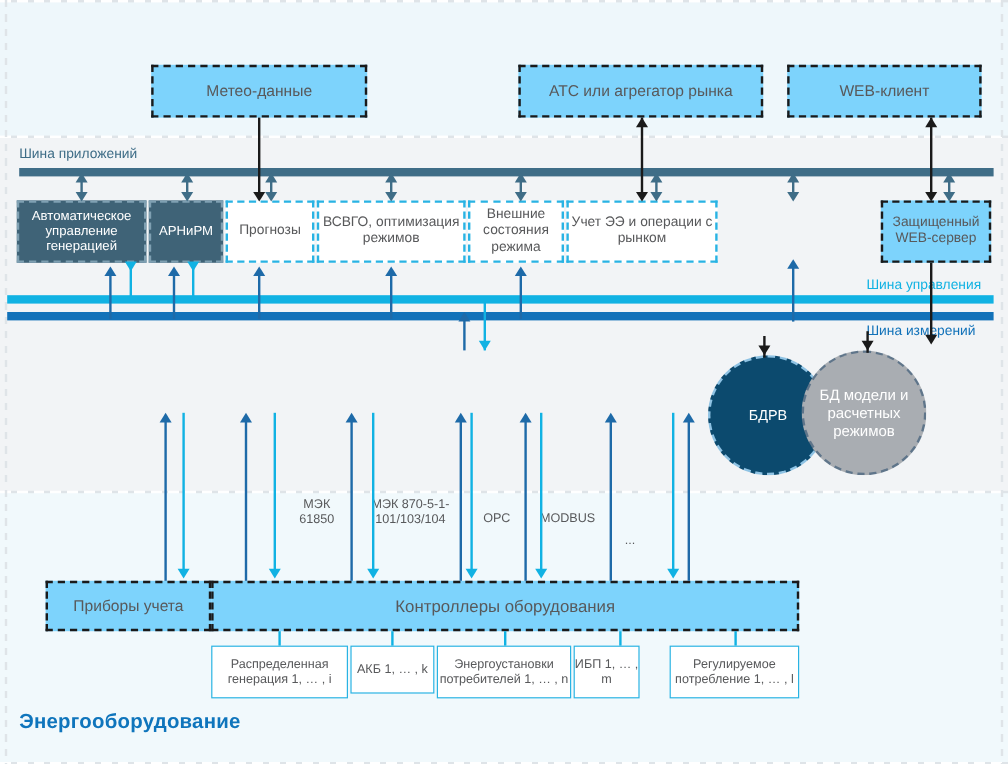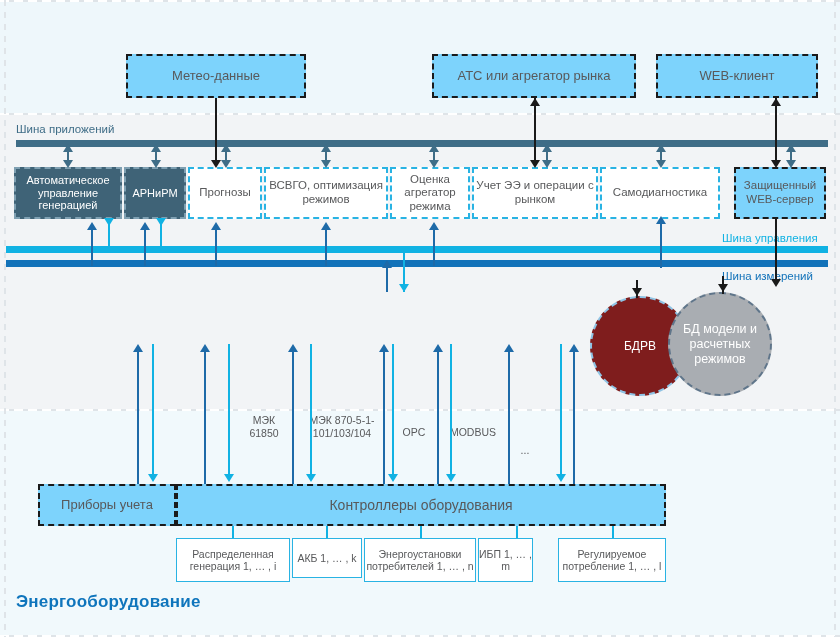--- a/index.html
+++ b/index.html
@@ -35,21 +35,21 @@
   .bus-ctrl{background:#11b2e3;height:7px;}
   .bus-meas{background:#1272b9;height:7px;}
   .bus-label{position:absolute;font-size:11.5px;}
   .lbl-app{color:#3f6d87;}
   .lbl-ctrl{color:#11b2e3;}
   .lbl-meas{color:#1272b9;}
 
   
   .circ{position:absolute;border-radius:50%;display:flex;align-items:center;
         justify-content:center;text-align:center;line-height:1.2;}
-  .circ-bdrv{background:#7f1d1d;border:2px dashed #8fc3e4;color:#ffffff;font-size:12px;}
+  .circ-bdrv{background:#0c4a6e;border:2px dashed #8fc3e4;color:#ffffff;font-size:12px;}
   .circ-bd{background:#a9adb2;border:2px dashed #5f758a;color:#ffffff;font-size:12.5px;}
 
   
   .vline{position:absolute;width:2px;}
   .c-black{background:#1a1a1a;}
   .c-dark{background:#1e6aa8;}
   .c-cyan{background:#11b2e3;}
   .c-slate{background:#3f6d87;}
 
   .ar{position:absolute;width:0;height:0;}
@@ -85,23 +85,22 @@
   <div class="box box-dashblack" style="left:432px;top:54px;width:204px;height:44px">ATC или агрегатор рынка</div>
   <div class="box box-dashblack" style="left:656px;top:54px;width:162px;height:44px">WEB-клиент</div>
 
   <div class="bus-label lbl-app" style="left:16px;top:123px">Шина приложений</div>
   <div class="bus bus-app" style="left:16px;top:140px;width:812px"></div>
 
   <div class="box box-dark" style="left:14px;top:167px;width:108px;height:52px">Автоматическое управление генерацией</div>
   <div class="box box-dark" style="left:124px;top:167px;width:62px;height:52px">АРНиРМ</div>
   <div class="box box-dashcyan" style="left:188px;top:167px;width:74px;height:52px">Прогнозы</div>
   <div class="box box-dashcyan" style="left:264px;top:167px;width:124px;height:52px">ВСВГО, оптимизация режимов</div>
-  <div class="box box-dashcyan" style="left:390px;top:167px;width:80px;height:52px">Оценка агрегатор режима</div>
+  <div class="box box-dashcyan" style="left:390px;top:167px;width:80px;height:52px">Внешние состояния режима</div>
   <div class="box box-dashcyan" style="left:472px;top:167px;width:126px;height:52px">Учет ЭЭ и операции с рынком</div>
-  <div class="box box-dashcyan" style="left:600px;top:167px;width:120px;height:52px">Самодиагностика</div>
   <div class="box box-dashblack" style="left:734px;top:167px;width:92px;height:52px;font-size:11.5px">Защищенный WEB-сервер</div>
 
   <div class="bus-label lbl-ctrl" style="left:722px;top:232px">Шина управления</div>
   <div class="bus bus-ctrl" style="left:6px;top:246px;width:822px"></div>
   <div class="bus bus-meas" style="left:6px;top:260px;width:822px"></div>
   <div class="bus-label lbl-meas" style="left:722px;top:270px">Шина измерений</div>
 
 
   <div class="circ circ-bdrv" style="left:590px;top:296px;width:96px;height:96px">БДРВ</div>
   <div class="circ circ-bd" style="left:668px;top:292px;width:104px;height:104px;padding:0 6px;box-sizing:border-box">БД модели и расчетных режимов</div>

